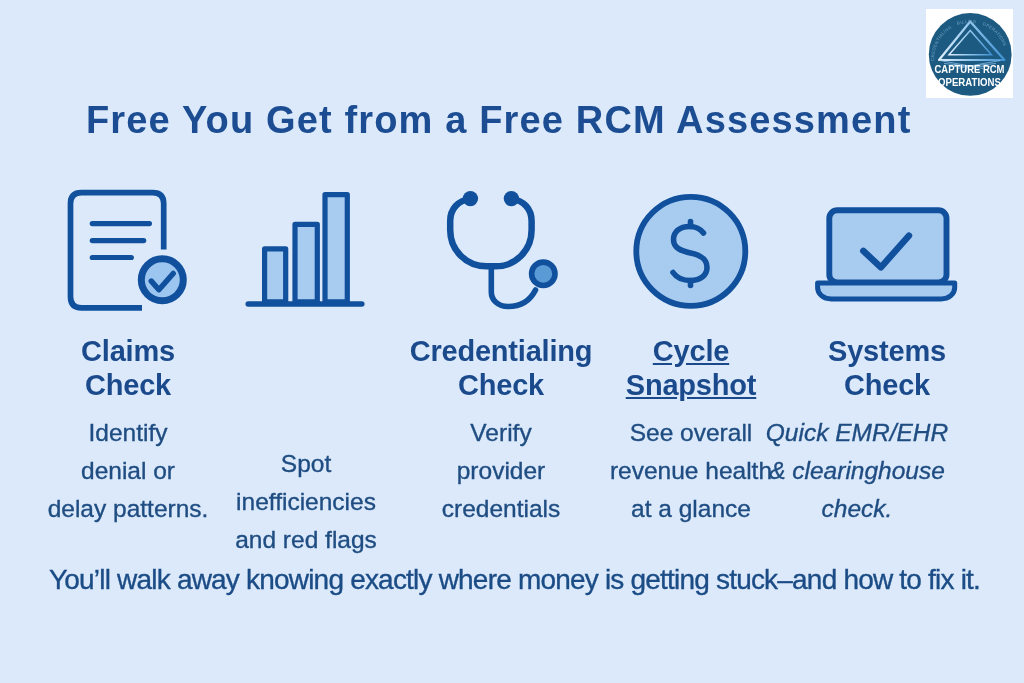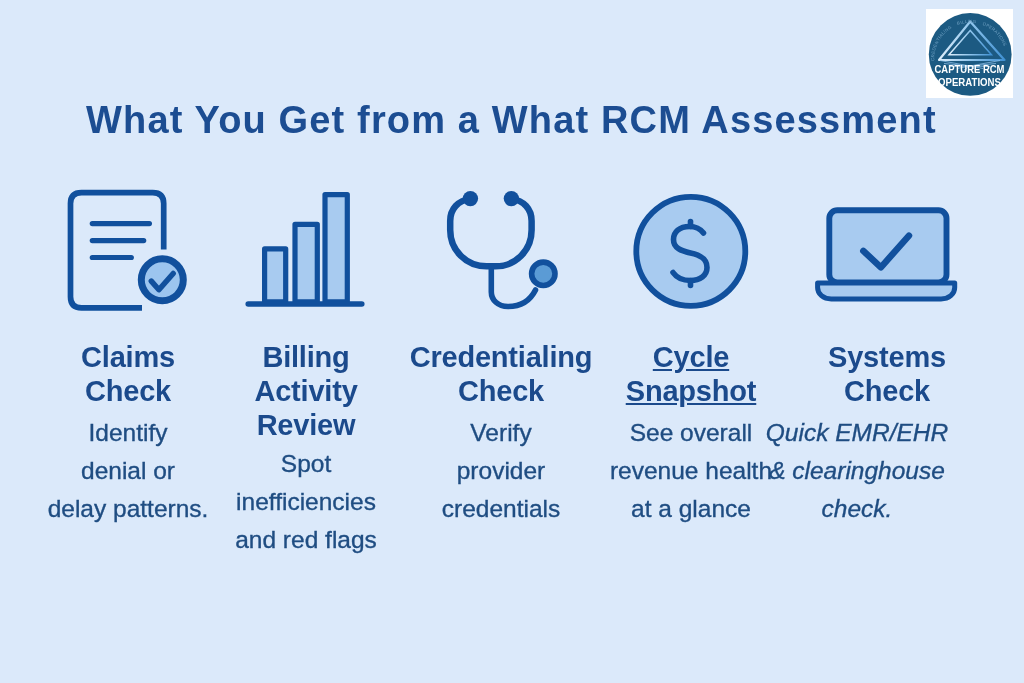--- a/index.html
+++ b/index.html
@@ -1,41 +1,41 @@
 <!DOCTYPE html>
 <html><head>
 <meta charset="utf-8">
 <style>
   html,body{margin:0;padding:0;}
   #page{position:relative;width:1024px;height:683px;overflow:hidden;
         background:#dbe9fa;
         font-family:"Liberation Sans", sans-serif;}
   .abs{position:absolute;}
   #title{left:86px;top:99px;font-size:38px;font-weight:bold;color:#1c4d92;letter-spacing:1.15px;white-space:nowrap;}
-  .hd{font-size:29px;letter-spacing:-0.2px;font-weight:bold;color:#1b4a8c;line-height:34px;text-align:center;width:240px;margin-top:6px;}
+  .hd{font-size:29px;letter-spacing:-0.2px;font-weight:bold;color:#1b4a8c;line-height:34px;text-align:center;width:240px;}
   .bd{font-size:24.5px;color:#1f4d82;-webkit-text-stroke:0.35px #1f4d82;line-height:38px;text-align:center;width:240px;}
   #bottom{left:49px;top:564px;font-size:28px;letter-spacing:-0.8px;color:#1b4c86;-webkit-text-stroke:0.35px #1b4c86;white-space:nowrap;}
 </style>
 </head>
 <body>
 <div id="page">
-  <div class="abs" id="title">What You Get from a What RCM Assessment</div>
+  <div class="abs" id="title">Free You Get from a Free RCM Assessment</div>
 
   <div class="abs hd" style="left:8px;top:334px;">Claims<br>Check</div>
-  <div class="abs hd" style="left:186px;top:334px;">Billing<br>Activity<br>Review</div>
   <div class="abs hd" style="left:381px;top:334px;">Credentialing<br>Check</div>
   <div class="abs hd" style="left:571px;top:334px;text-decoration:underline;">Cycle<br>Snapshot</div>
   <div class="abs hd" style="left:767px;top:334px;">Systems<br>Check</div>
 
   <div class="abs bd" style="left:8px;top:414px;">Identify<br>denial or<br>delay patterns.</div>
   <div class="abs bd" style="left:381px;top:414px;">Verify<br>provider<br>credentials</div>
   <div class="abs bd" style="left:186px;top:445px;">Spot<br>inefficiencies<br>and red flags</div>
   <div class="abs bd" style="left:571px;top:414px;">See overall<br>revenue health<br>at a glance</div>
   <div class="abs bd" style="left:737px;top:414px;font-style:italic;">Quick EMR/EHR<br>&amp; clearinghouse<br>check.</div>
 
+  <div class="abs" id="bottom">You’ll walk away knowing exactly where money is getting stuck–and how to fix it.</div>
 
   <svg class="abs" style="left:60px;top:185px;" width="135" height="130" viewBox="60 185 135 130">
     <path d="M 142 307.8 L 81.5 307.8 Q 70.5 307.8 70.5 296.8 L 70.5 203.6 Q 70.5 192.6 81.5 192.6 L 152.7 192.6 Q 163.7 192.6 163.7 203.6 L 163.7 249.5" fill="none" stroke="#11509d" stroke-width="5.7"></path>
     <line x1="92.3" y1="223.6" x2="149.4" y2="223.6" stroke="#11509d" stroke-width="5.2" stroke-linecap="round"></line>
     <line x1="92.3" y1="240.6" x2="143.7" y2="240.6" stroke="#11509d" stroke-width="5.2" stroke-linecap="round"></line>
     <line x1="92.3" y1="257.5" x2="131.3" y2="257.5" stroke="#11509d" stroke-width="5.2" stroke-linecap="round"></line>
     <circle cx="162.3" cy="279.8" r="21" fill="#9cc5ef" stroke="#11509d" stroke-width="7"></circle>
     <polyline points="151.3,281.1 158.9,289.7 173.2,273.5" fill="none" stroke="#11509d" stroke-width="5.5" stroke-linecap="round" stroke-linejoin="round"></polyline>
   </svg>
 

